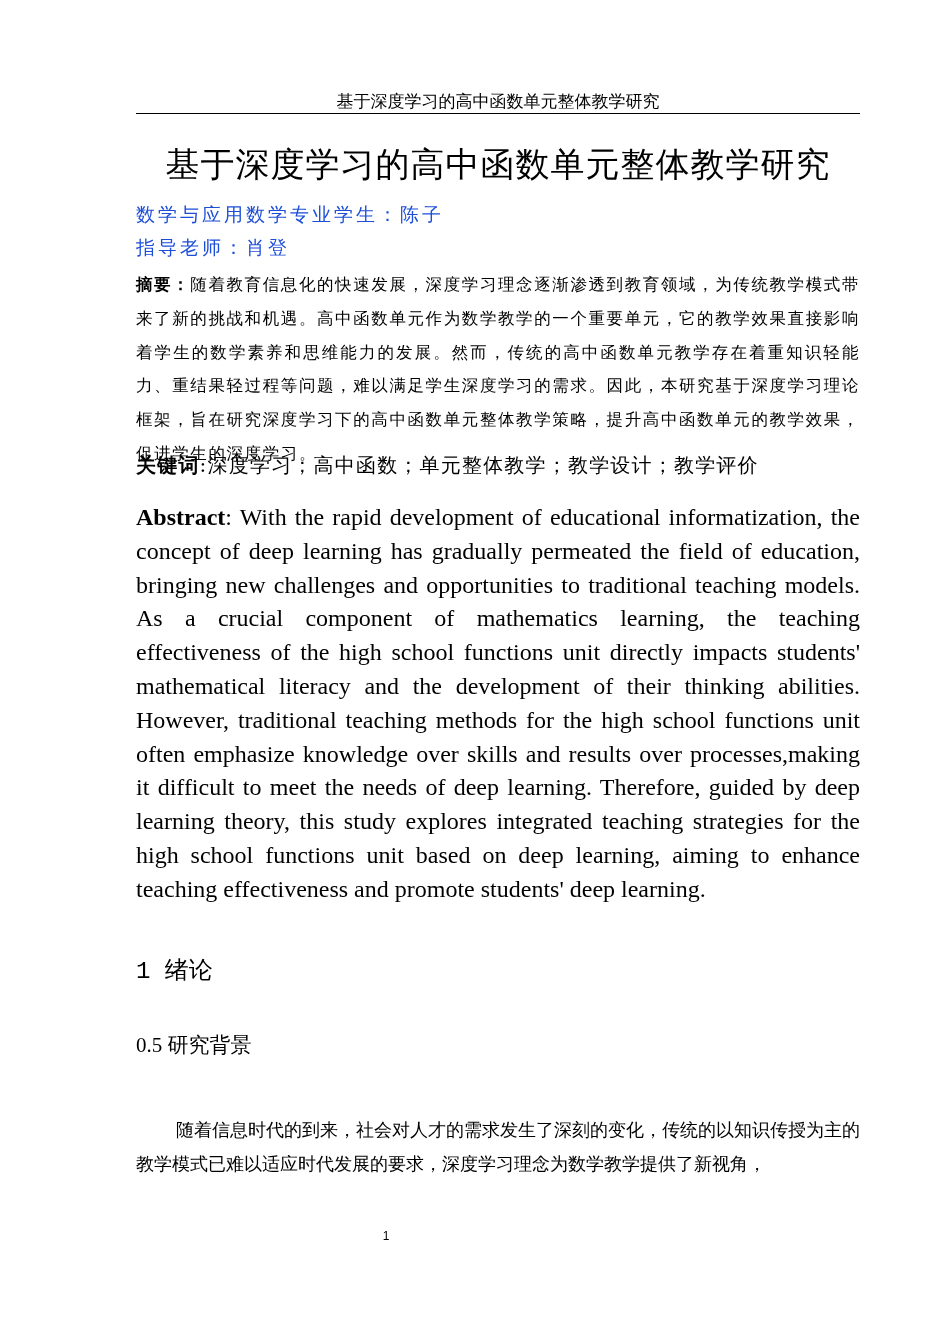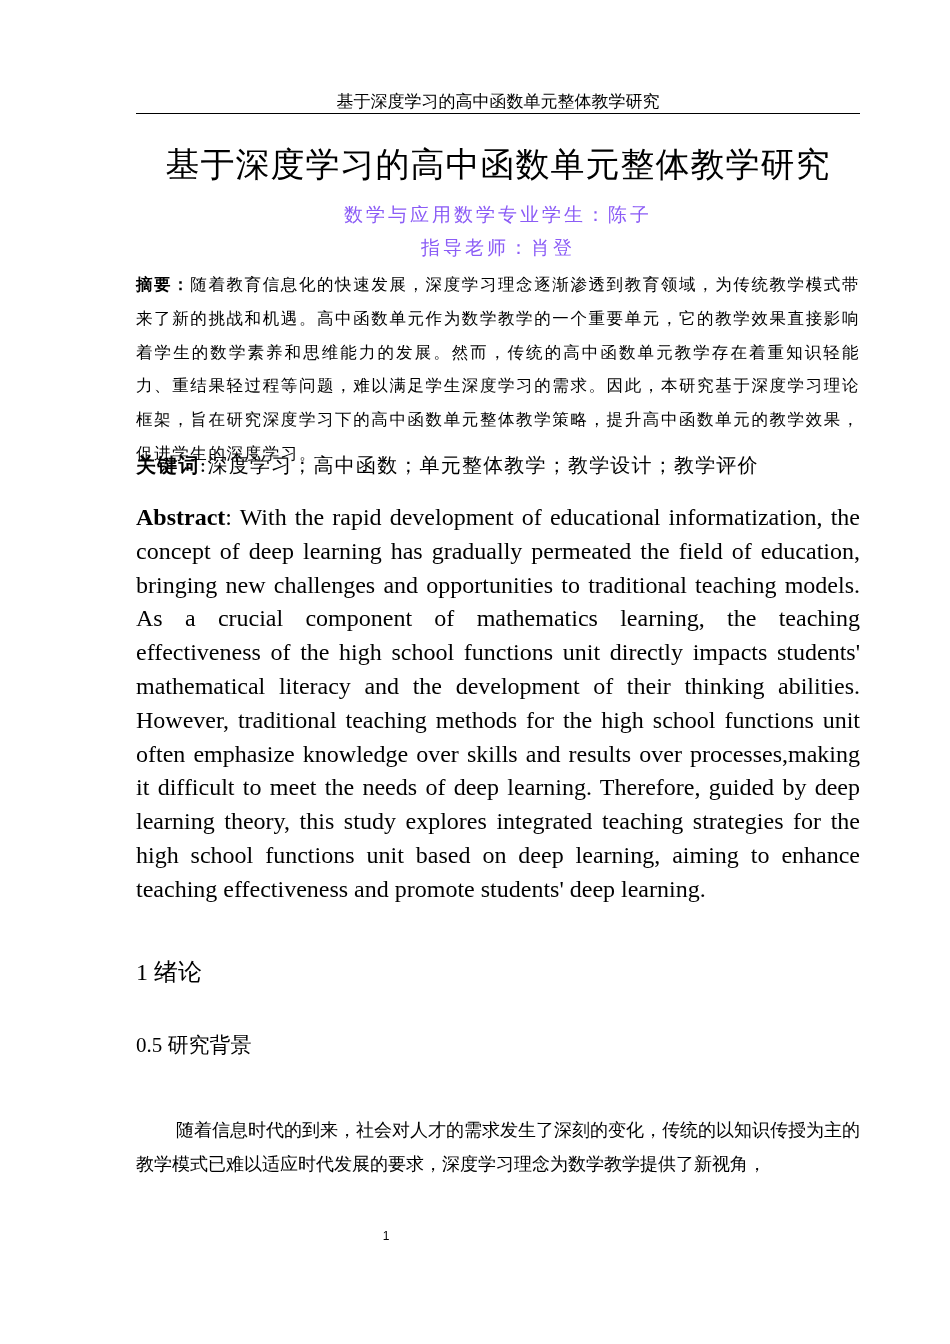--- a/index.html
+++ b/index.html
@@ -46,26 +46,26 @@
       text-align: center;
       font-size: 34px;
       line-height: 44px;
       font-family: "DejaVu Sans", "Liberation Sans", sans-serif;
       letter-spacing: 1px;
     }
     .byline {
       position: absolute;
       left: 136px;
       width: 724px;
-      text-align: center;
+      text-align: left;
       font-size: 19px;
       line-height: 26px;
       font-family: "DejaVu Sans", sans-serif;
       letter-spacing: 3px;
-      color: #8b5cf6;
+      color: #1d4ed8;
     }
     .byline.student { top: 201px; }
     .byline.advisor { top: 234px; }
 
     .block {
       position: absolute;
       left: 136px;
       width: 724px;
       text-align: justify;
     }
@@ -95,21 +95,21 @@
       font-size: 18px;
       line-height: 33.8px;
       font-family: "Liberation Serif", serif;
     }
     .h1 {
       position: absolute;
       left: 136px;
       top: 955px;
       font-size: 24px;
       line-height: 34px;
-      font-family: Liberation Serif, serif;
+      font-family: Liberation Mono, monospace;
     }
     .h2 {
       position: absolute;
       left: 136px;
       top: 1030px;
       font-size: 21px;
       line-height: 30px;
       font-family: "Liberation Serif", "DejaVu Sans", serif;
     }
     .body-para {

